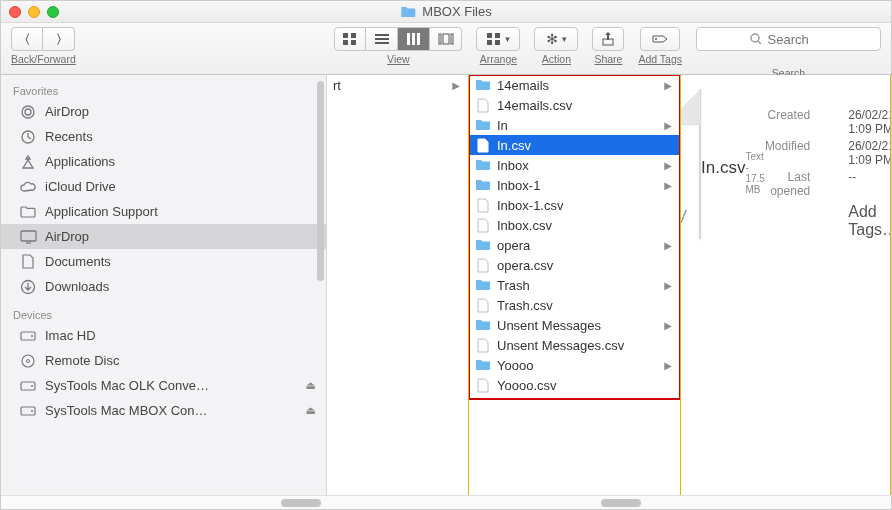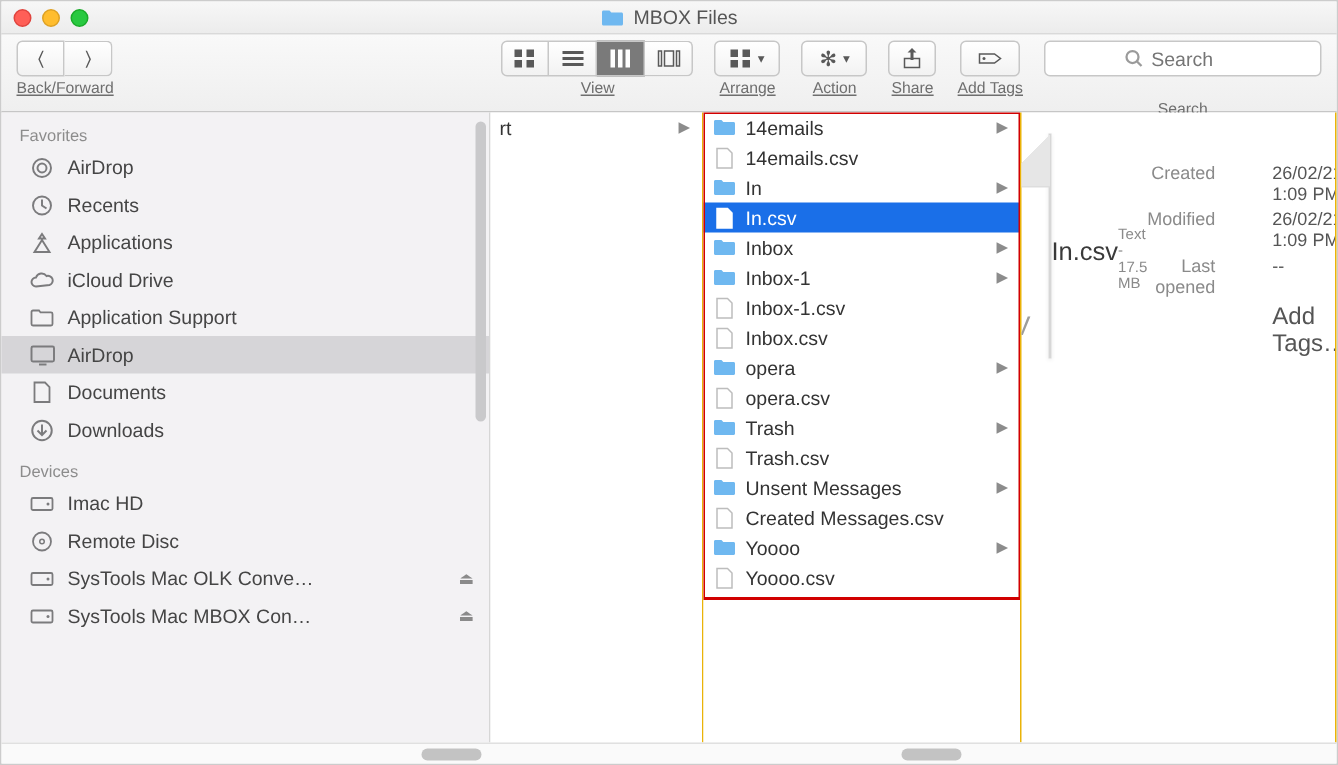--- a/index.html
+++ b/index.html
@@ -438,21 +438,21 @@
               </span>
               <span>Unsent Messages</span>
               <span class="arrow">▶</span>
             </div>
             <div class="col-row">
               <span class="fi">
                 <svg width="13" height="15">
                   <path d="M1 1 h7 l3 3 v10 h-10 z" fill="#fff" stroke="#bdbdbd" stroke-width="1"></path>
                 </svg>
               </span>
-              <span>Created Messages.csv</span>
+              <span>Unsent Messages.csv</span>
             </div>
             <div class="col-row">
               <span class="fi">
                 <svg width="16" height="12">
                   <path fill="#6fb8f0" d="M1 2c0-.6.4-1 1-1h4l1.2 1.4H14c.6 0 1 .4 1 1V10c0 .6-.4 1-1 1H2c-.6 0-1-.4-1-1V2z"></path>
                 </svg>
               </span>
               <span>Yoooo</span>
               <span class="arrow">▶</span>
             </div>

